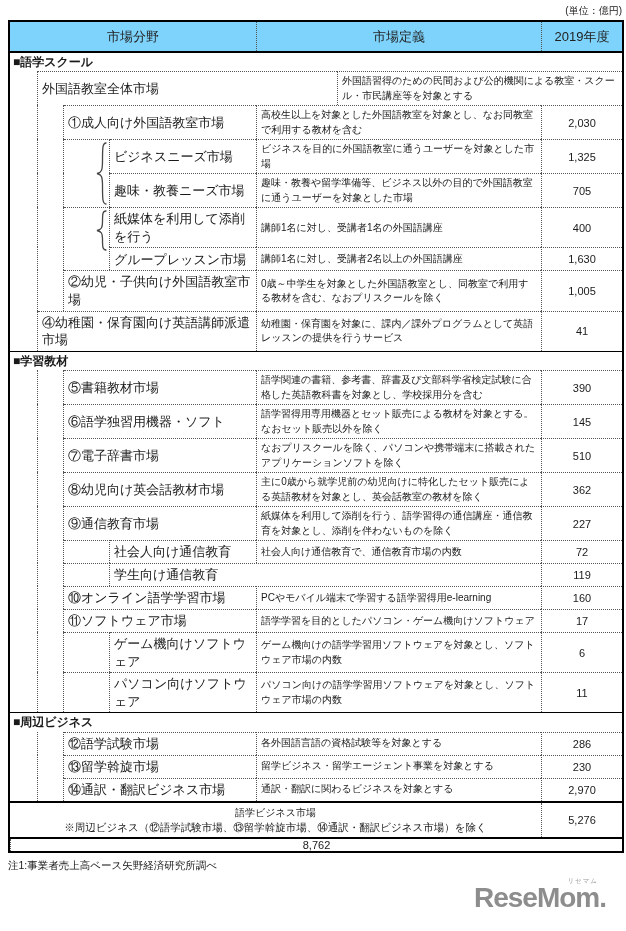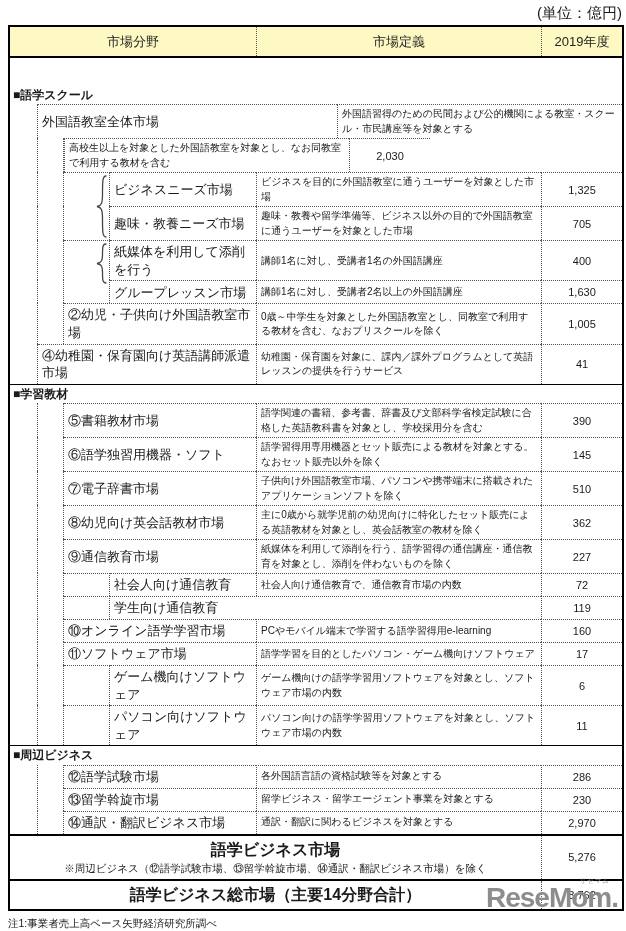--- a/index.html
+++ b/index.html
@@ -6,42 +6,42 @@
   html,body { background:#ffffff; }
   body {
     width: 626px; height: 931px;
     position: relative; overflow: hidden;
     font-family: "Liberation Sans", sans-serif;
     color: #1a1a1a;
     -webkit-font-smoothing: antialiased;
   }
   .unit-note {
     width: 624px; text-align: right;
-    font-size: 15px; padding: 4px 2px 2px 12px;
+    font-size: 10px; padding: 4px 2px 2px 12px;
   }
   .tbl {
     margin-left: 8px; width: 616px;
     border: 2px solid #000; background: #fff;
   }
   
-  .thead { display: flex; background: #fef9c3; border-bottom: 2px solid #000; }
+  .thead { display: flex; background: #7dd3fc; border-bottom: 2px solid #000; }
   .th {
     display: flex; align-items: center; justify-content: center;
     height: 29px; font-size: 13px; color: #222;
   }
   .th.c1 { width: 246px; }
   .th.c2 { width: 285px; border-left: 1px dotted #555; font-family: Liberation Mono, monospace; }
   .th.c3 { flex: 1; border-left: 1px dotted #555; }
   
   .sec {
     border-top: 1px solid #000;
     font-weight: bold; font-size: 12px;
     padding: 2px 2px 2px 3px; line-height: 1.2;
   }
-  .sec.first { border-top: none; margin-top: 28px; }
+  .sec.first { border-top: none; }
   
   .row { display: flex; align-items: stretch; min-height: 23px; }
   .g  { border-right: 1px dotted #555; flex: none; }
   .g1 { width: 28px; }
   .g2 { width: 26px; }
   .g3 { width: 46px; position: relative; }
   .g3.topline { border-top: 1px dotted #555; }
   .name {
     flex: 1; display: flex; align-items: center;
     padding: 2px 3px 2px 4px;
@@ -63,35 +63,35 @@
     border-left: 1px dotted #555; border-top: 1px dotted #555;
   }
   .brace-svg { position: absolute; left: 29px; top: 2px; pointer-events: none; }
   
   .srow { display: flex; border-top: 2px solid #000; }
   .scell {
     width: 531px; flex: none;
     display: flex; flex-direction: column; align-items: center; justify-content: center;
     text-align: center; padding: 3px 2px; min-height: 23px;
   }
-  .scell .l1 { font-size: 16px; line-height: 1.4; font-weight: bold; }
+  .scell .l1 { font-size: 10px; line-height: 1.4; }
   .scell .l2 { font-size: 10.5px; line-height: 1.4; text-align: center; }
   .sval {
     flex: 1; display: flex; align-items: center; justify-content: center;
     font-size: 11px; border-left: 1px dotted #555;
   }
   
   .footnotes {
     margin-left: 8px; width: 616px;
     display: flex; justify-content: flex-start;
     font-size: 10.5px; padding-top: 6px;
   }
   
   .logo {
-    position: absolute; right: 8px; top: 882px;
+    position: absolute; right: 20px; top: 882px;
     color: #8d8d8d;
   }
   .logo-inner { position: relative; display: inline-block; }
   .logo-text {
     font-size: 28px; font-weight: bold; letter-spacing: -1px;
     font-family: "Liberation Sans", sans-serif;
   }
   .logo-ruby {
     position: absolute; top: -5px; right: 8px;
     font-size: 6.5px; letter-spacing: 1px; color: #9a9a9a;
@@ -111,20 +111,21 @@
   <div class="tbody" id="tbody">
       <div class="sec first">■語学スクール</div>
       <div class="row lvl1">
         <div class="g g1"></div>
         <div class="name">外国語教室全体市場</div>
         <div class="def">外国語習得のための民間および公的機関による教室・スクール・市民講座等を対象とする</div>
       </div>
       <div class="row lvl2">
         <div class="g g1"></div>
         <div class="g g2"></div>
+        <div class="name">①成人向け外国語教室市場</div>
         <div class="def">高校生以上を対象とした外国語教室を対象とし、なお同教室で利用する教材を含む</div>
         <div class="val">2,030</div>
       </div>
       <div class="row lvl3">
         <div class="g g1"></div>
         <div class="g g2"></div>
         <div class="g g3 topline">
           <svg width="16" height="63" viewBox="0 0 16 63" class="brace-svg">
             <path d="M13 1 C9.5 1 9.5 6.300000000000001 9.5 18.9 C9.5 28.5 8.5 30.5 4 31.5 C8.5 32.5 9.5 34.5 9.5 44.099999999999994 C9.5 56.7 9.5 62 13 62" fill="none" stroke="#444" stroke-width="1.3" stroke-linecap="round"></path>
           </svg>
@@ -186,21 +187,21 @@
         <div class="g g1"></div>
         <div class="g g2"></div>
         <div class="name">⑥語学独習用機器・ソフト</div>
         <div class="def">語学習得用専用機器とセット販売による教材を対象とする。なおセット販売以外を除く</div>
         <div class="val">145</div>
       </div>
       <div class="row lvl2">
         <div class="g g1"></div>
         <div class="g g2"></div>
         <div class="name">⑦電子辞書市場</div>
-        <div class="def">子供向け外国語教室市場、パソコンや携帯端末に搭載されたアプリケーションソフトを除く</div>
+        <div class="def">なおプリスクールを除く、パソコンや携帯端末に搭載されたアプリケーションソフトを除く</div>
         <div class="val">510</div>
       </div>
       <div class="row lvl2">
         <div class="g g1"></div>
         <div class="g g2"></div>
         <div class="name">⑧幼児向け英会話教材市場</div>
         <div class="def">主に0歳から就学児前の幼児向けに特化したセット販売による英語教材を対象とし、英会話教室の教材を除く</div>
         <div class="val">362</div>
       </div>
       <div class="row lvl2">
@@ -278,23 +279,20 @@
         <div class="val">2,970</div>
       </div>
       <div class="srow">
         <div class="scell">
           <div class="l1">語学ビジネス市場</div>
           <div class="l2">※周辺ビジネス（⑫語学試験市場、⑬留学斡旋市場、⑭通訳・翻訳ビジネス市場）を除く</div>
         </div>
         <div class="sval">5,276</div>
       </div>
       <div class="srow">
-        <div class="scell">
-          <div class="l1">語学ビジネス総市場（主要14分野合計）</div>
-        </div>
         <div class="sval">8,762</div>
       </div>
     </div>
 </div>
 
 <div class="footnotes">
   <span>注1:事業者売上高ベース</span>
   <span>矢野経済研究所調べ</span>
 </div>
 

